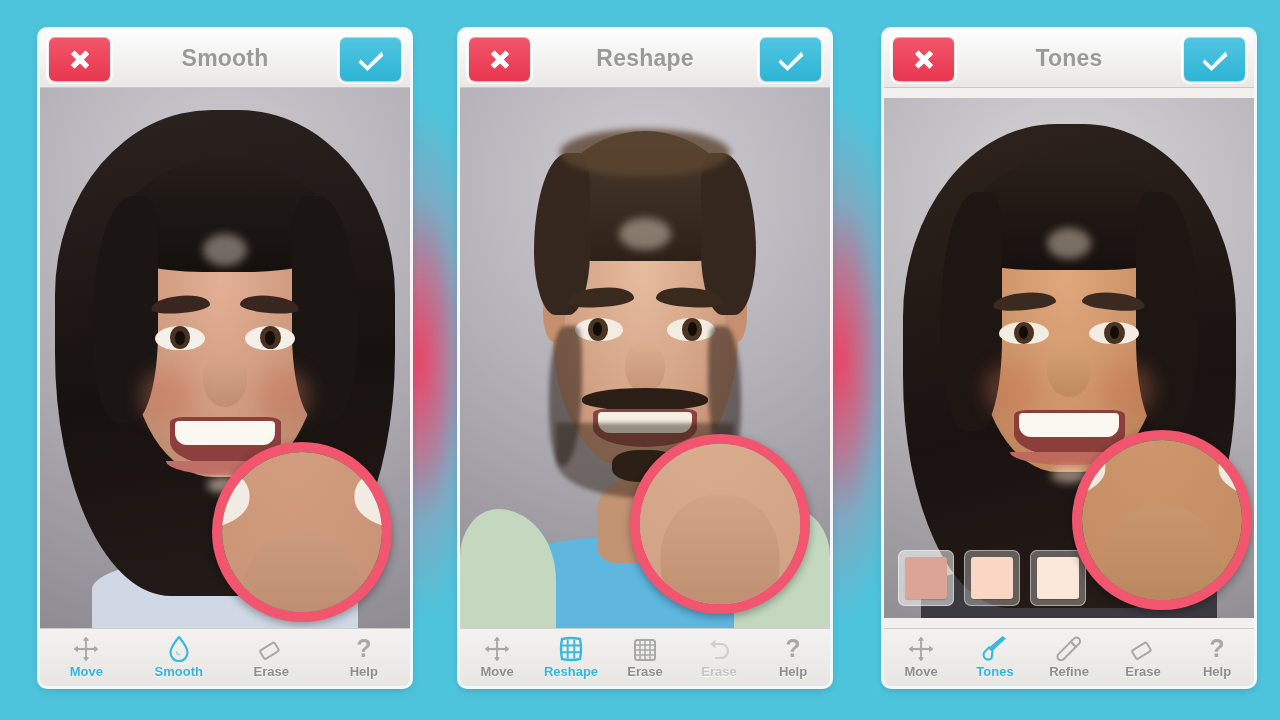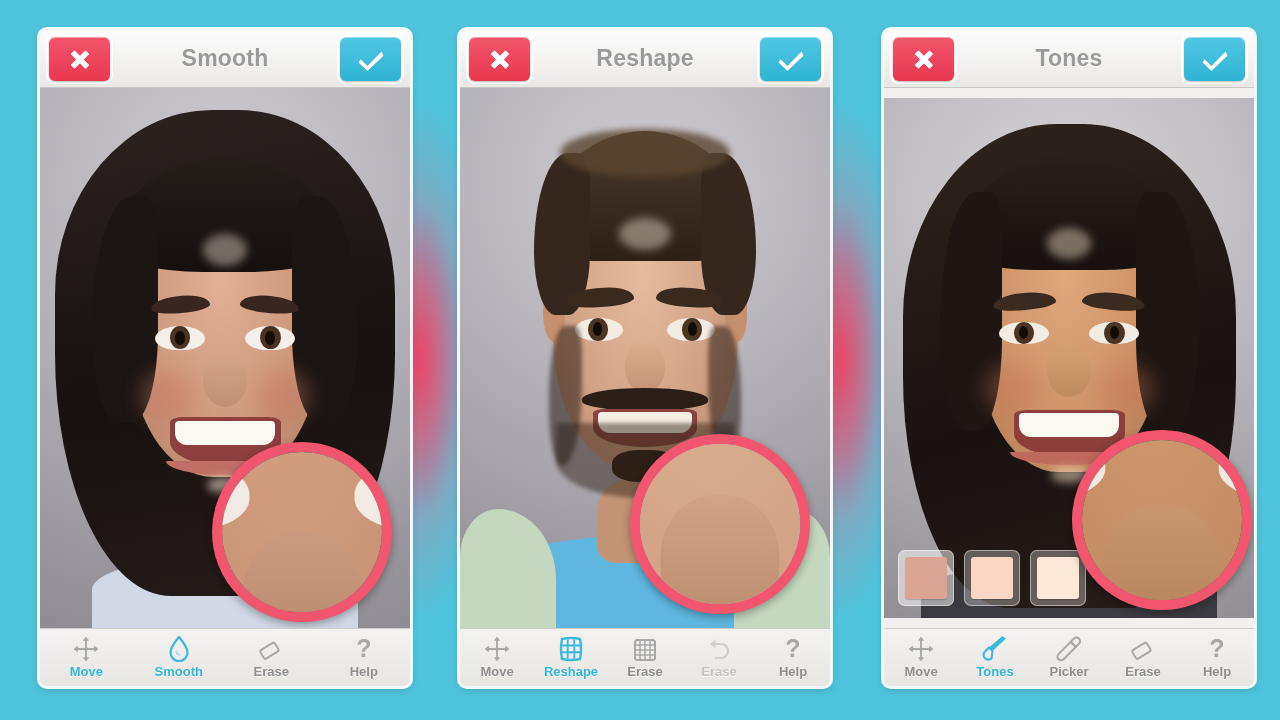--- a/index.html
+++ b/index.html
@@ -527,21 +527,21 @@
         </span>
         <span class="lb">Tones</span>
       </div>
       <div class="tool">
         <span class="ic">
           <svg width="28" height="26" viewBox="0 0 28 26">
               <path d="M24 2.6a3.6 3.6 0 0 0-5.1 0l-3.2 3.2 5.1 5.1 3.2-3.2a3.6 3.6 0 0 0 0-5.1z" fill="none" stroke="#a8a8a8" stroke-width="2"></path>
               <path d="M15.7 5.8 20.8 11 8.6 23.2a3.6 3.6 0 0 1-5.1-5.1z" fill="none" stroke="#a8a8a8" stroke-width="2"></path>
             </svg>
         </span>
-        <span class="lb">Picker</span>
+        <span class="lb">Refine</span>
       </div>
       <div class="tool">
         <span class="ic">
           <svg width="26" height="24" viewBox="0 0 26 24">
               <rect x="3" y="8" width="17" height="10" rx="2" transform="rotate(-32 11 13)" fill="none" stroke="#a8a8a8" stroke-width="2"></rect>
             </svg>
         </span>
         <span class="lb">Erase</span>
       </div>
       <div class="tool">

